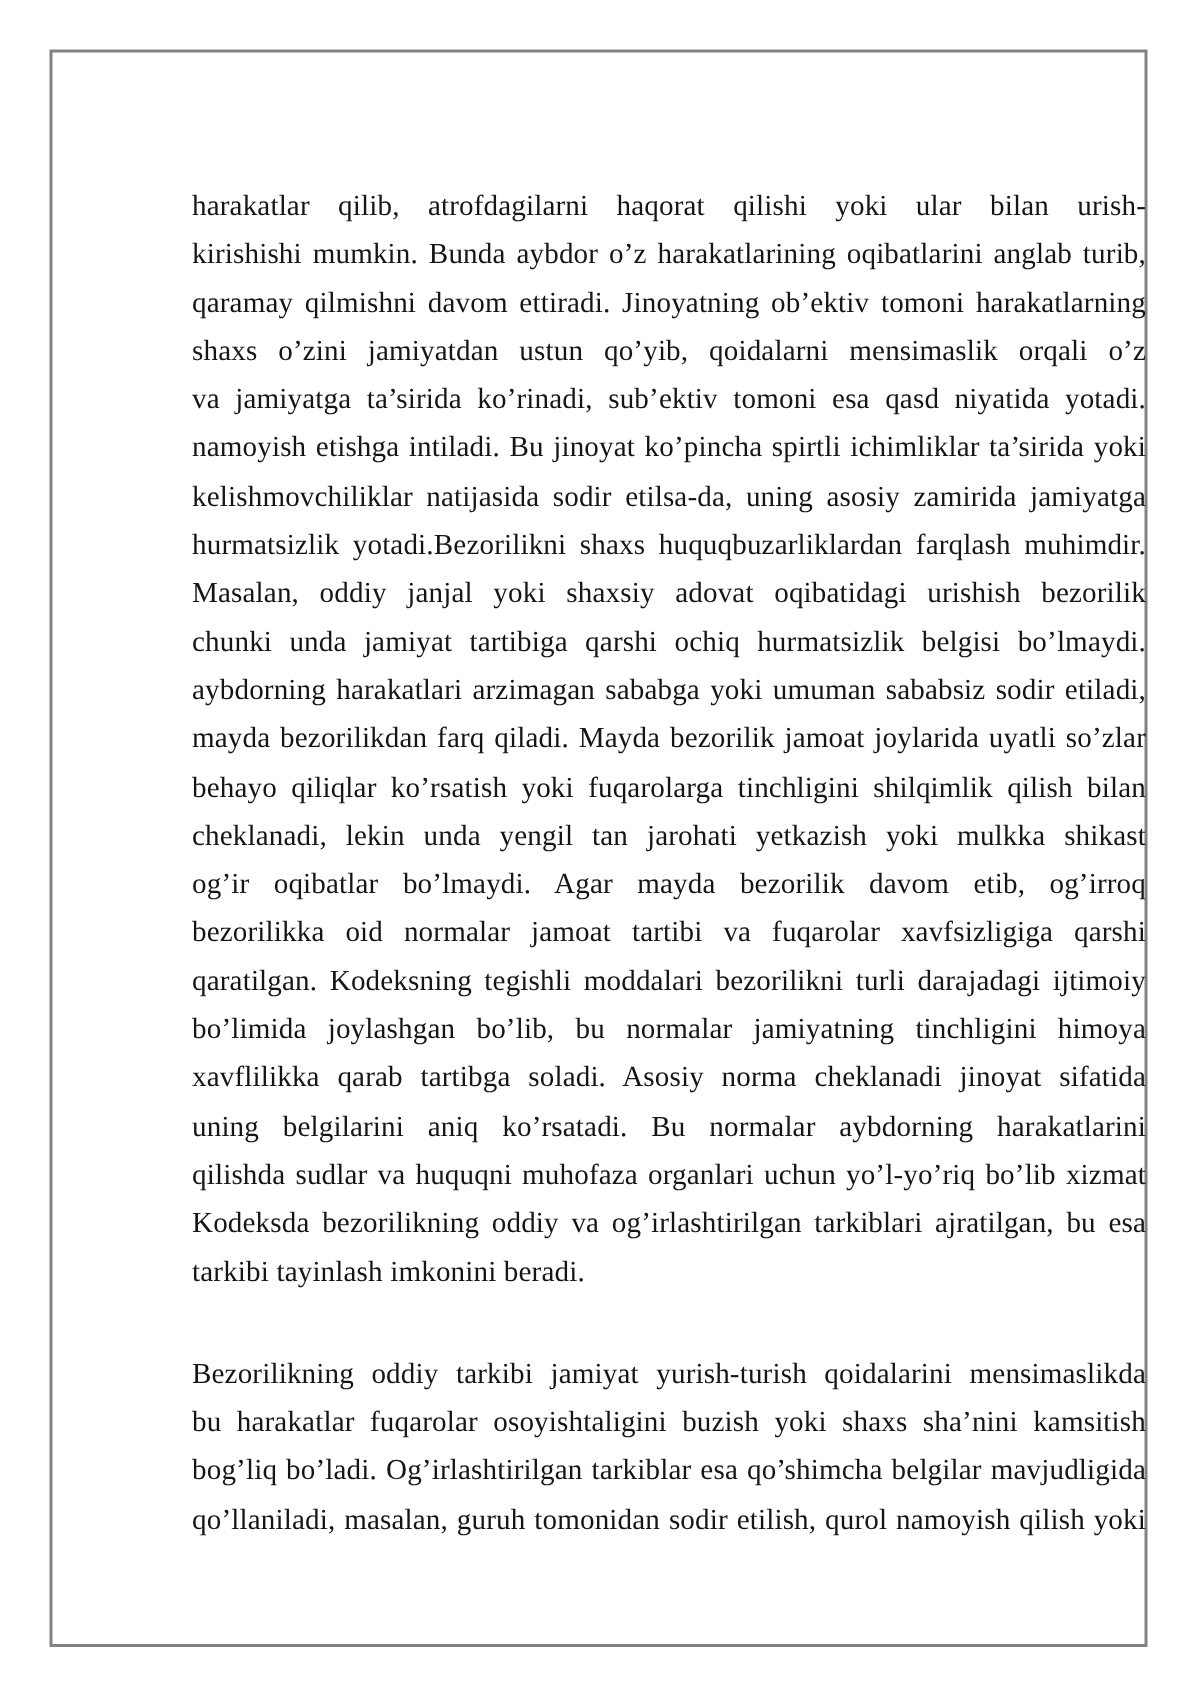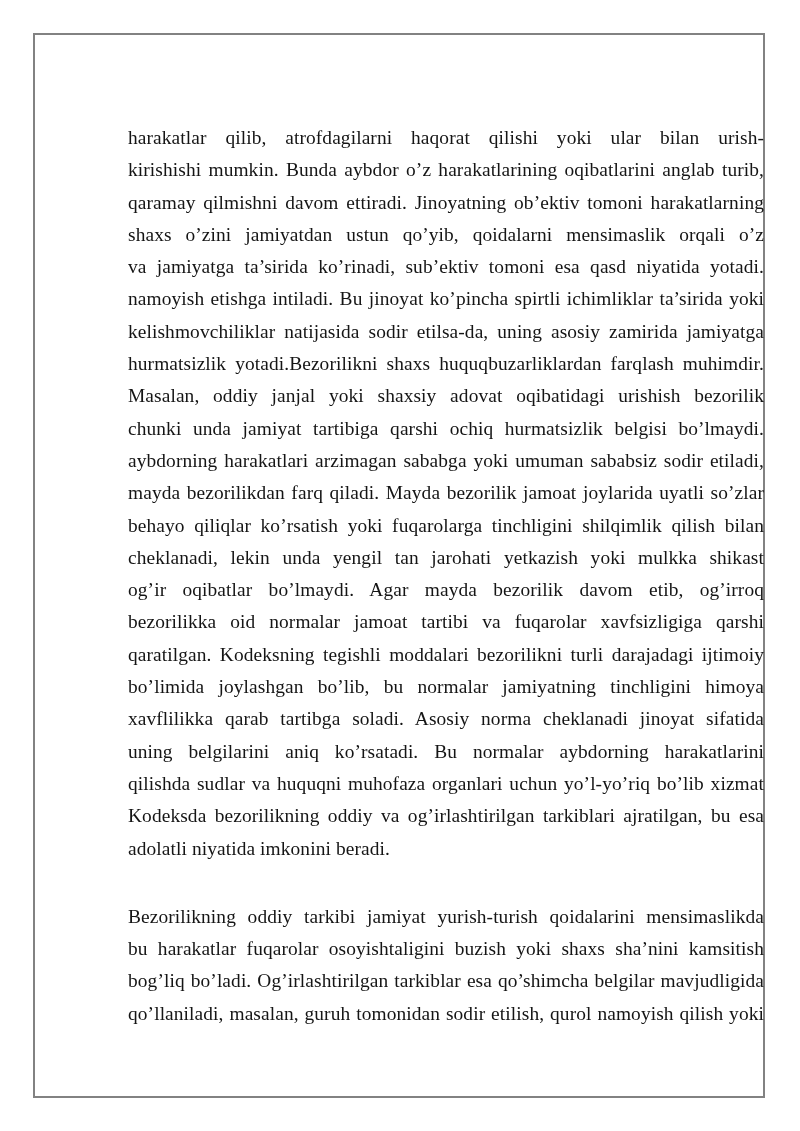--- a/index.html
+++ b/index.html
@@ -75,21 +75,21 @@
         <div class="text-line">behayo qiliqlar ko’rsatish yoki fuqarolarga tinchligini shilqimlik qilish bilan</div>
         <div class="text-line">cheklanadi, lekin unda yengil tan jarohati yetkazish yoki mulkka shikast yetkazish kabi</div>
         <div class="text-line">og’ir oqibatlar bo’lmaydi. Agar mayda bezorilik davom etib, og’irroq oqibatlarga olib</div>
         <div class="text-line">bezorilikka oid normalar jamoat tartibi va fuqarolar xavfsizligiga qarshi jinoyatlar</div>
         <div class="text-line">qaratilgan. Kodeksning tegishli moddalari bezorilikni turli darajadagi ijtimoiy</div>
         <div class="text-line">bo’limida joylashgan bo’lib, bu normalar jamiyatning tinchligini himoya qilishga</div>
         <div class="text-line">xavflilikka qarab tartibga soladi. Asosiy norma cheklanadi jinoyat sifatida belgilab,</div>
         <div class="text-line">uning belgilarini aniq ko’rsatadi. Bu normalar aybdorning harakatlarini kvalifikatsiya</div>
         <div class="text-line">qilishda sudlar va huquqni muhofaza organlari uchun yo’l-yo’riq bo’lib xizmat qiladi.</div>
         <div class="text-line">Kodeksda bezorilikning oddiy va og’irlashtirilgan tarkiblari ajratilgan, bu esa jazoni</div>
-        <div class="text-line last-line">adolatli niyatida imkonini beradi.</div>
+        <div class="text-line last-line">tarkibi tayinlash imkonini beradi.</div>
       </div>
       <div class="paragraph">
         <div class="text-line">Bezorilikning oddiy tarkibi jamiyat yurish-turish qoidalarini mensimaslikda ifodalanadi,</div>
         <div class="text-line">bu harakatlar fuqarolar osoyishtaligini buzish yoki shaxs sha’nini kamsitish bilan</div>
         <div class="text-line">bog’liq bo’ladi. Og’irlashtirilgan tarkiblar esa qo’shimcha belgilar mavjudligida</div>
         <div class="text-line last-line">qo’llaniladi, masalan, guruh tomonidan sodir etilish, qurol namoyish qilish yoki zaif</div>
       </div>
     </div>
 </div>
 

